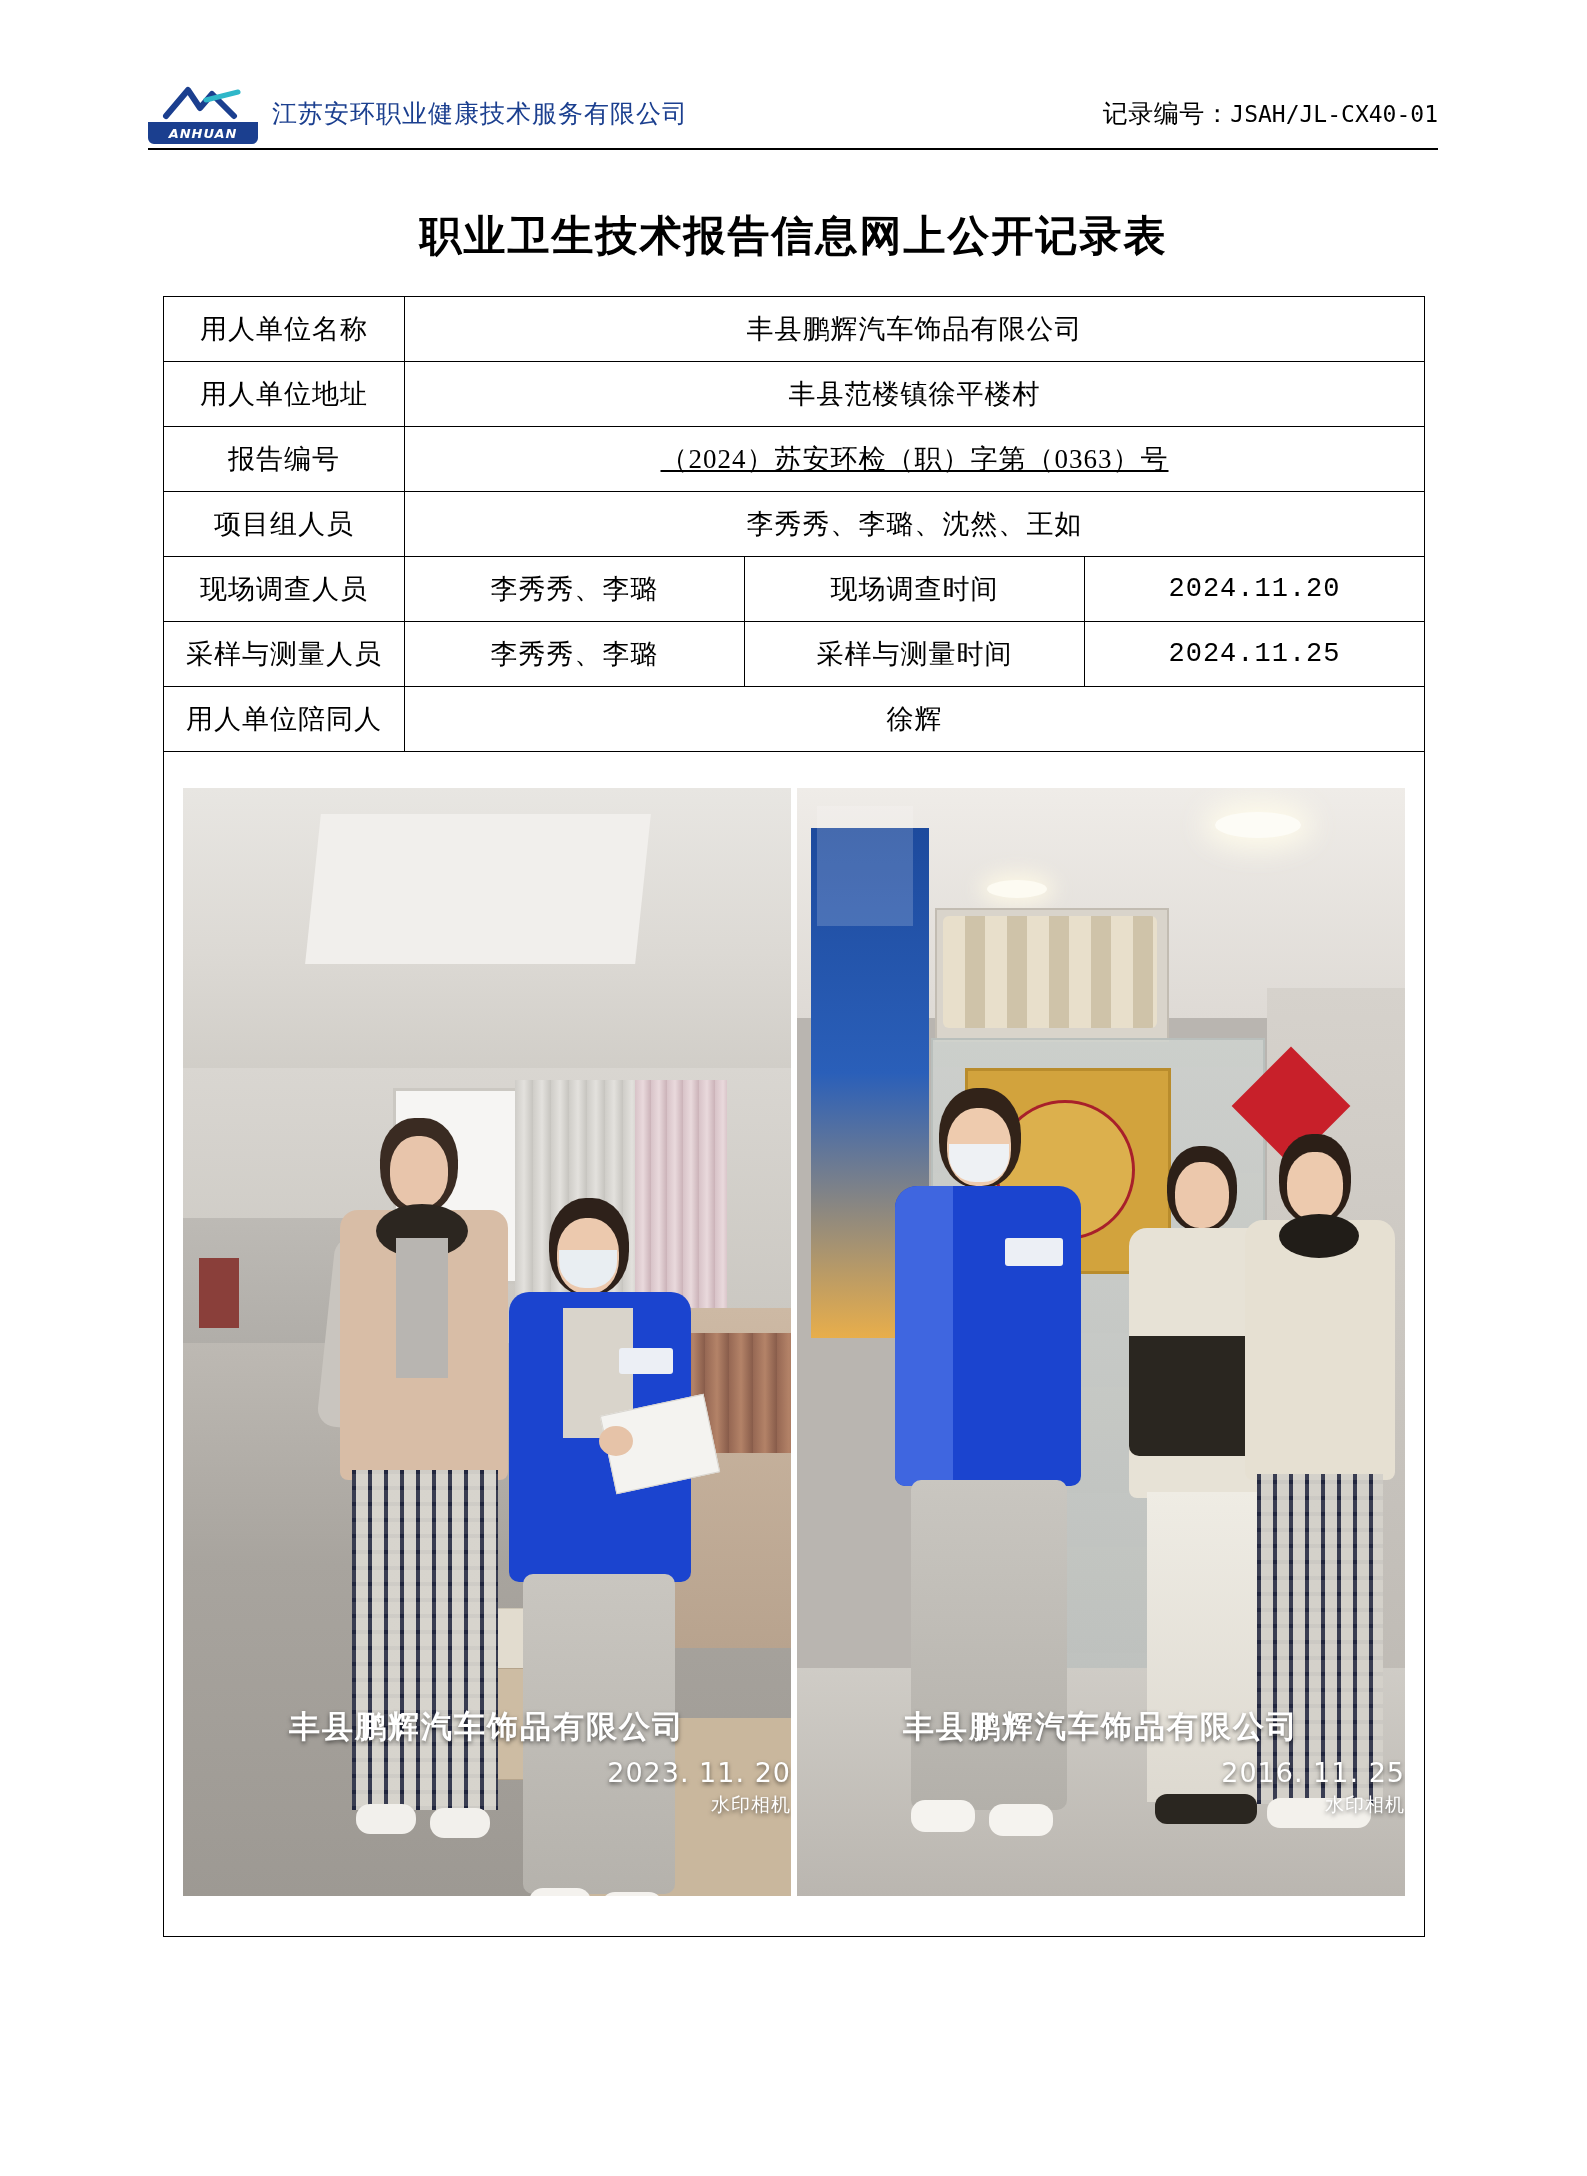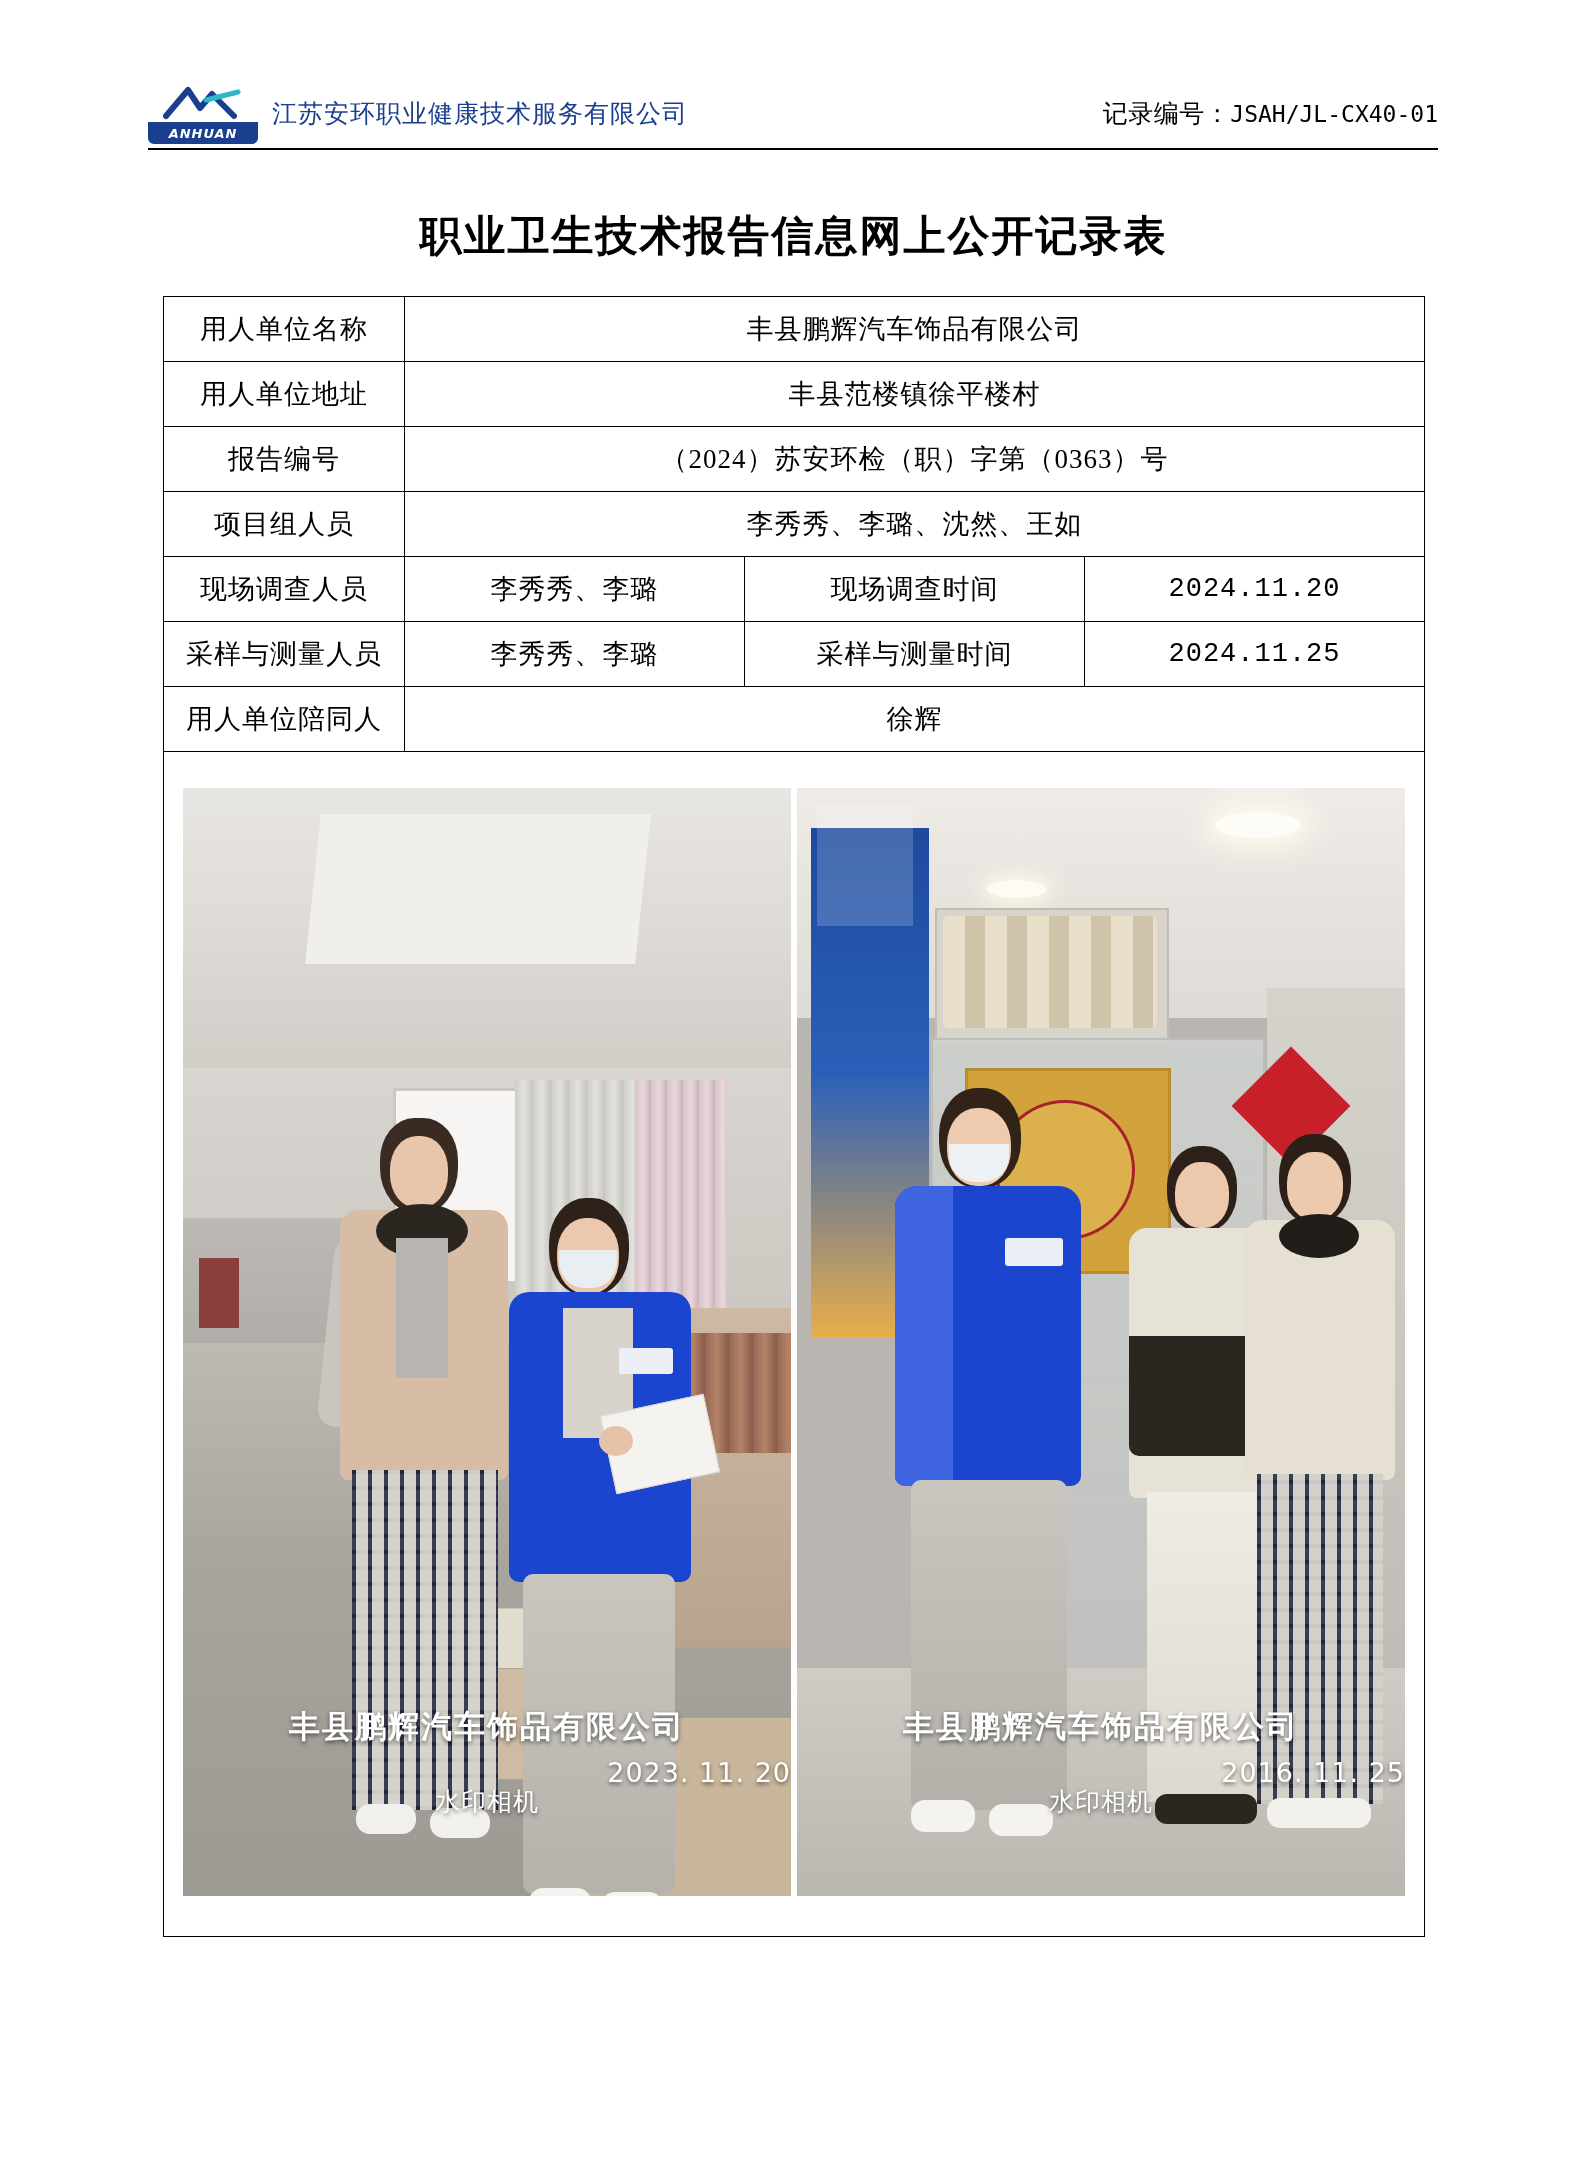--- a/index.html
+++ b/index.html
@@ -140,20 +140,21 @@
     letter-spacing: 2px;
   }
   .date-cell {
     width: 270px;
     font-family: Liberation Mono, monospace;
     font-size: 26px;
     letter-spacing: 0px;
   }
   .num-val {
     font-family: "Liberation Serif", serif;
+    text-decoration: underline;
   }
   .photos-header {
     height: 62px;
     font-size: 27px;
     letter-spacing: 2px;
   }
   .photo-cell {
     padding: 0;
     height: 1252px;
     vertical-align: top;
@@ -502,23 +503,24 @@
   .wm-date {
     bottom: 108px;
     font-size: 27px;
     letter-spacing: 1px;
     padding-right: 38px;
     text-align: right;
     font-family: "DejaVu Sans", sans-serif;
   }
   .wm-brand {
     bottom: 78px;
-    font-size: 25px;
+    font-size: 19px;
     letter-spacing: 1px;
     padding-right: 52px;
+    text-align: right;
   }
 </style>
 </head>
 <body>
 
 <div class="page">
 
   <div class="header">
     <div class="header-left">
       <div class="logo">

